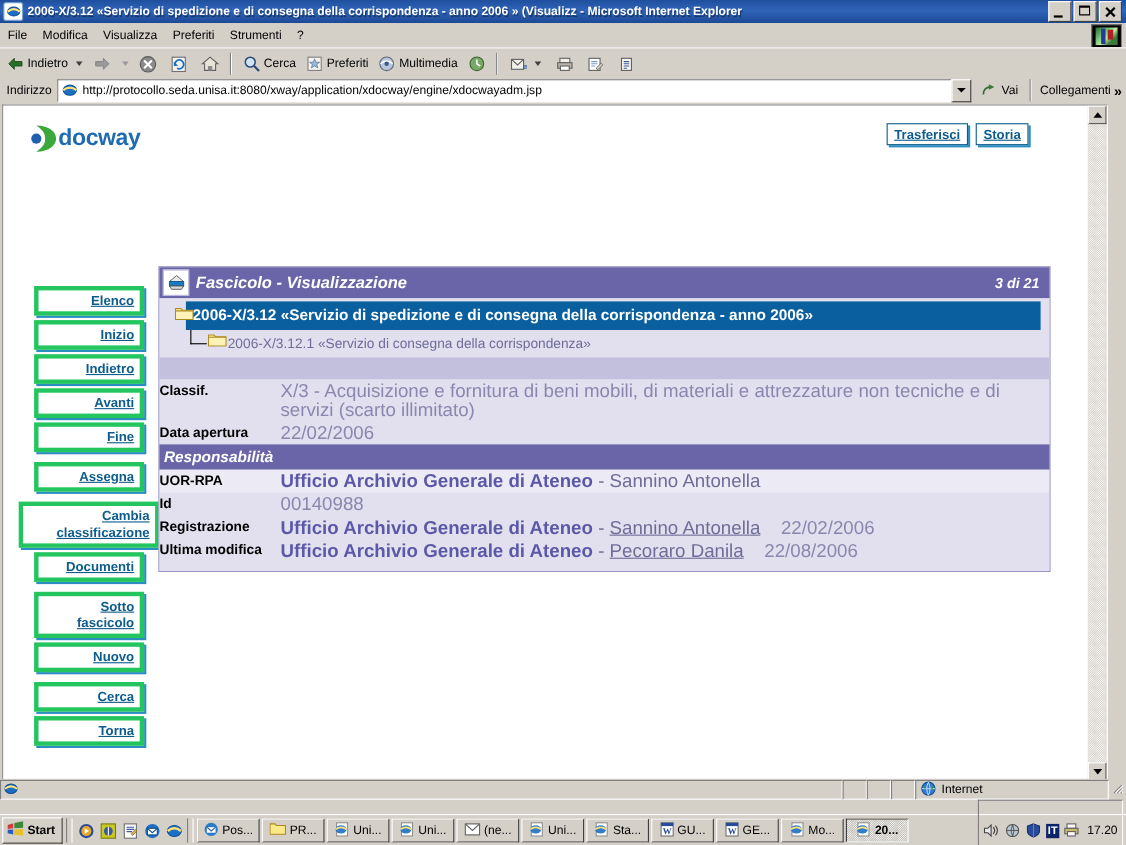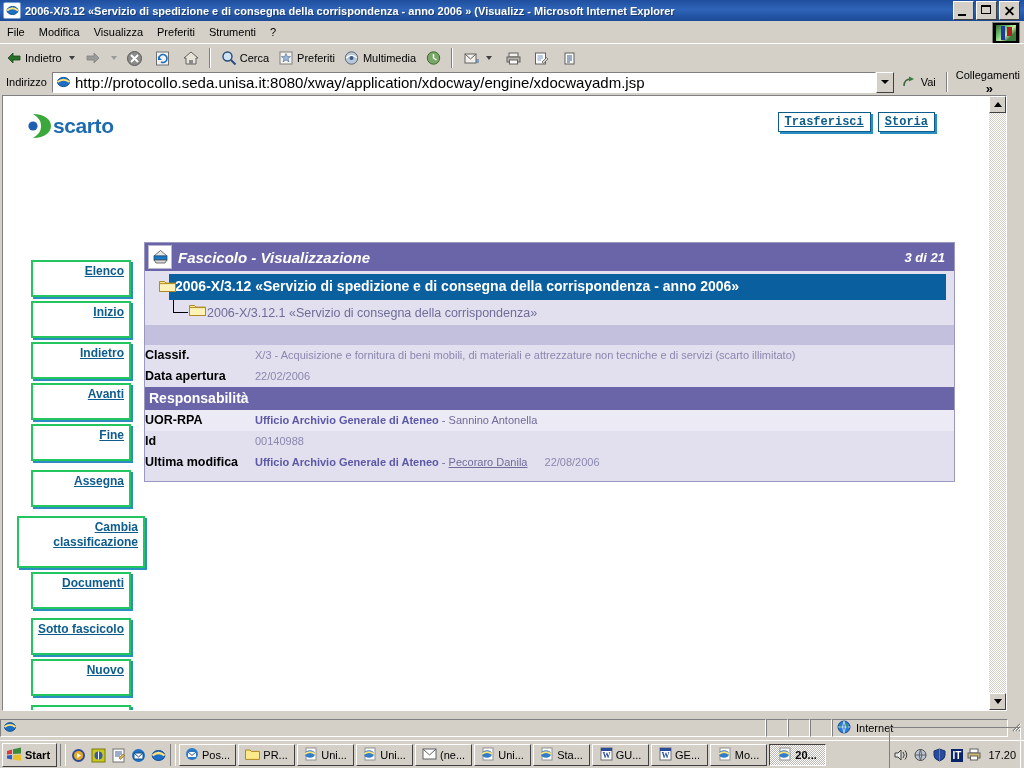--- a/index.html
+++ b/index.html
@@ -80,30 +80,30 @@
     background:#d4d0c8;display:flex;align-items:center;
   }
   #addr-label{font-size:11px;color:#000;padding:0 5px 0 6px;white-space:nowrap;}
   #addr-box{
     flex:1 1 auto;height:19px;background:#ffffff;
     border-top:1px solid #808080;border-left:1px solid #808080;
     border-right:1px solid #ffffff;border-bottom:1px solid #ffffff;
     display:flex;align-items:center;overflow:hidden;
   }
   #addr-box .eico{width:16px;height:15px;margin:0 3px;flex:0 0 auto;}
-  #addr-text{font-size:15px;color:#000;white-space:nowrap;}
+  #addr-text{font-size:11px;color:#000;white-space:nowrap;}
   #addr-drop{
     width:16px;height:19px;background:#d4d0c8;flex:0 0 auto;
     border-top:1px solid #ffffff;border-left:1px solid #ffffff;
     border-right:1px solid #404040;border-bottom:1px solid #404040;
     display:flex;align-items:center;justify-content:center;margin-right:3px;
   }
   #addr-drop .c{width:0;height:0;border-left:4px solid transparent;border-right:4px solid transparent;border-top:4px solid #000;}
   #go-btn{display:flex;align-items:center;font-size:11px;padding:0 6px 0 2px;white-space:nowrap;}
-  #links-btn{display:flex;align-items:center;font-size:11px;padding:0 4px;white-space:nowrap;flex-direction:column;}
+  #links-btn{display:flex;align-items:center;font-size:11px;padding:0 4px;white-space:nowrap;}
   #links-btn .chev{font-size:13px;font-weight:bold;margin-left:3px;}
 
   
   #content{
     position:absolute;left:2px;top:95px;width:1003px;height:614px;
     background:#ffffff;
     border-top:1px solid #808080;border-left:1px solid #808080;
     border-right:1px solid #ffffff;border-bottom:1px solid #ffffff;
     overflow:hidden;
   }
@@ -133,37 +133,37 @@
 
   
   #page{position:absolute;left:0;top:0;width:986px;height:614px;background:#fff;}
 
   
   #logo{position:absolute;left:22px;top:16px;display:flex;align-items:center;height:28px;}
   #logo .mark{position:relative;width:30px;height:26px;flex:0 0 auto;}
   #logo .word{font-size:21px;font-weight:bold;color:#1f6bb0;letter-spacing:-.4px;margin-left:-2px;}
 
   
-  #topnav{position:absolute;right:54px;top:16px;display:flex;font-family:Liberation Mono, monospace;}
+  #topnav{position:absolute;right:54px;top:16px;display:flex;}
   .navbtn{
     background:#ffffff;border:1px solid #0d5c8c;
     box-shadow:2px 2px 0 #2b8ec0;
     padding:2px 6px;margin-left:7px;
     font-size:12px;font-weight:bold;color:#0d5c8c;
     text-decoration:underline;text-align:center;white-space:nowrap;
   }
 
   
   #sidebar{position:absolute;left:28px;top:164px;width:100px;}
   .sbtn-item{
-    background:#ffffff;border:2px solid #22c55e;
+    background:#ffffff;border:4px solid #22c55e;
     box-shadow:2px 2px 0 #2b8ec0;
     font-size:12px;font-weight:bold;color:#0d5c8c;
     text-decoration:underline;text-align:right;
-    padding:2px 5px 16px 4px;margin-bottom:4px;line-height:15px;
+    padding:2px 5px 2px 4px;margin-bottom:4px;line-height:15px;
     box-sizing:border-box;width:100px;
   }
   .sbtn-item.wide{width:128px;margin-left:-14px;}
   .sbtn-item.gap{margin-top:9px;}
 
   
   #panel{position:absolute;left:141px;top:146px;width:809px;background:#e2e0ef;border:1px solid #9a97c0;}
   #panel-head{
     height:28px;background:#6a64a8;display:flex;align-items:center;
     position:relative;
@@ -196,38 +196,38 @@
   #tree-sub{font-size:12.5px;color:#6f6c98;white-space:nowrap;}
   #tree-spacer{height:20px;background:#c3c0de;}
 
   
   .frow{display:flex;background:#e2e0ef;padding:2px 0;}
   .flabel{
     width:104px;flex:0 0 auto;text-align:left;padding-right:6px;
     font-size:12.5px;font-weight:bold;color:#000;line-height:17px;
   }
   .fval{
-    flex:1 1 auto;font-size:11px;color:#8a87ae;line-height:17px;padding-right:10px;
+    flex:1 1 auto;font-size:17px;color:#8a87ae;line-height:17px;padding-right:10px;
   }
   .fval.wrap{max-width:690px;}
   .fval .blue{color:#5c58a8;font-weight:bold;}
   .fval .dash{color:#6f6c98;}
   .fval .lnk{color:#6f6c98;text-decoration:underline;}
   .fval .date{color:#8a87ae;margin-left:14px;}
 
   .sechead{
-    background:#6a64a8;color:#ffffff;font-size:14px;font-weight:bold;
+    background:#6a64a8;color:#ffffff;font-size:14px;font-weight:bold;font-style:italic;
     padding:2px 0 3px 4px;line-height:18px;
   }
   .rowlight{background:#eceaf5;}
   .panel-bottom{height:8px;background:#e2e0ef;}
 
   
   #statusbar{
-    position:absolute;left:0;bottom:2px;width:1024px;height:20px;
+    position:absolute;left:0;bottom:12px;width:1024px;height:20px;
     background:#d4d0c8;display:flex;align-items:center;
   }
   .stpanel{
     height:18px;border-top:1px solid #808080;border-left:1px solid #808080;
     border-right:1px solid #ffffff;border-bottom:1px solid #ffffff;
     box-sizing:border-box;display:flex;align-items:center;font-size:11px;color:#000;
   }
   #st-main{flex:1 1 auto;padding-left:2px;}
   #st-a{width:22px;} #st-b{width:22px;} #st-c{width:22px;}
   #st-zone{width:176px;padding-left:4px;gap:5px;}
@@ -471,21 +471,21 @@
 
     <div id="page">
 
       <div id="logo">
         <span class="mark">
           <svg width="30" height="26" viewBox="0 0 30 26">
             <path d="M8 1 C20 1 26 7 26 13 C26 19 20 25 8 25 C14 21 16 18 16 13 C16 8 14 5 8 1 Z" fill="#3aa83a"></path>
             <circle cx="8" cy="13" r="4.6" fill="#1f5fb0"></circle>
           </svg>
         </span>
-        <span class="word">scarto</span>
+        <span class="word">docway</span>
       </div>
 
       <div id="topnav">
         <div class="navbtn">Trasferisci</div>
         <div class="navbtn">Storia</div>
       </div>
 
       <div id="sidebar">
         <div class="sbtn-item">Elenco</div>
         <div class="sbtn-item">Inizio</div>
@@ -555,20 +555,29 @@
             <span class="dash">-</span>
             <span class="dash">Sannino Antonella</span>
           </div>
         </div>
 
         <div class="frow">
           <div class="flabel">Id</div>
           <div class="fval">00140988</div>
         </div>
         <div class="frow">
+          <div class="flabel">Registrazione</div>
+          <div class="fval">
+            <span class="blue">Ufficio Archivio Generale di Ateneo</span>
+            <span class="dash">-</span>
+            <span class="lnk">Sannino Antonella</span>
+            <span class="date">22/02/2006</span>
+          </div>
+        </div>
+        <div class="frow">
           <div class="flabel">Ultima modifica</div>
           <div class="fval">
             <span class="blue">Ufficio Archivio Generale di Ateneo</span>
             <span class="dash">-</span>
             <span class="lnk">Pecoraro Danila</span>
             <span class="date">22/08/2006</span>
           </div>
         </div>
         <div class="panel-bottom"></div>
       </div>

